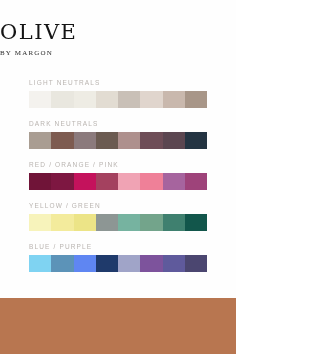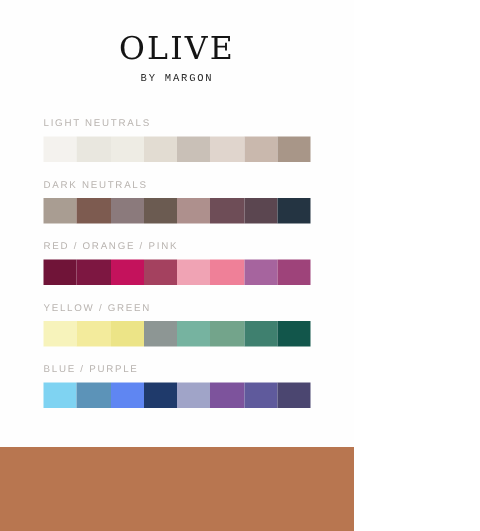--- a/index.html
+++ b/index.html
@@ -18,35 +18,35 @@
     position: absolute;
     inset: 0;
     background: #fefefe;
     display: flex;
     flex-direction: column;
   }
 
   
   .brand {
     padding-top: 22px;
-    text-align: center;
+    text-align: left;
     flex: 0 0 auto;
   }
   .brand-title {
     font-family: "DejaVu Serif", serif;
     font-size: 21px;
     letter-spacing: 1.5px;
     color: #141414;
     line-height: 1;
     font-weight: 400;
     text-transform: uppercase;
   }
   .brand-sub {
     margin-top: 7px;
-    font-family: Liberation Mono, monospace;
+    font-family: Liberation Serif, serif;
     font-size: 7px;
     letter-spacing: 1.2px;
     color: #2a2a2a;
     text-transform: uppercase;
     line-height: 1;
   }
 
   
   .palettes {
     flex: 1 1 auto;

